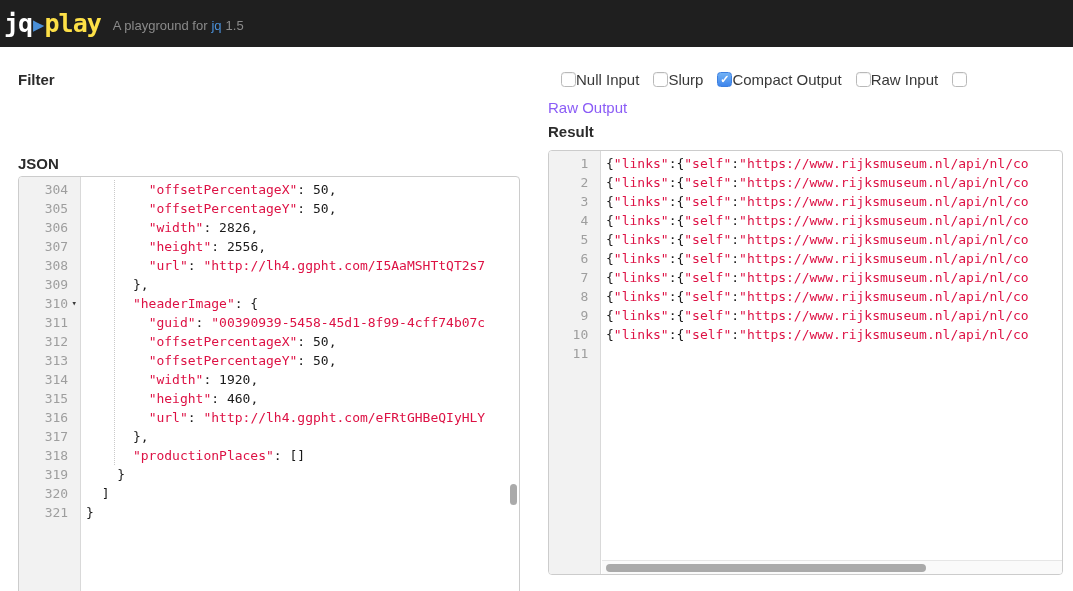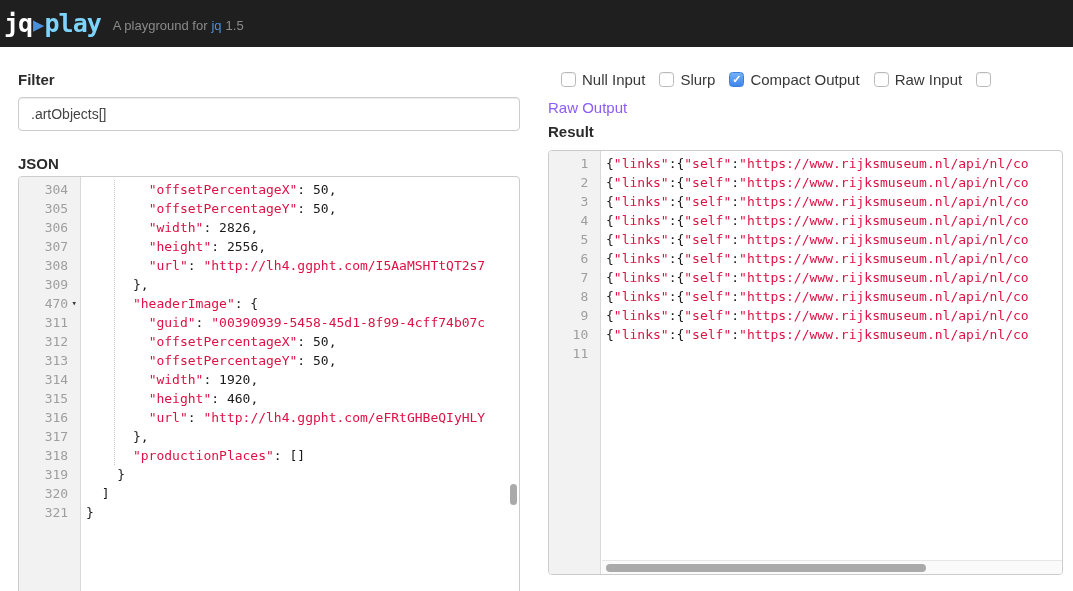--- a/index.html
+++ b/index.html
@@ -18,21 +18,21 @@
     background: #1f1f1f;
     display: flex; align-items: center; padding-left: 4px;
   }
   .logo {
     font-family: "DejaVu Sans Mono", monospace;
     font-weight: bold; font-size: 25px; letter-spacing: -1px;
     text-decoration: none; display: flex; align-items: center;
   }
   .logo-jq { color: #ffffff; }
   .logo-arrow { color: #4a90d9; font-size: 19px; margin: 0 1px; }
-  .logo-play { color: #7dd3fc; }
+  .logo-play { color: #fde047; }
   .tagline {
     margin-left: 12px; margin-top: 4px;
     color: #8a8a8a; font-size: 13px;
     display: inline-flex; gap: 4px; align-items: flex-start;
   }
   .jq-link { color: #4a90d9; text-decoration: none; cursor: pointer; }
 
   
   .sec-heading {
     position: absolute; margin: 0;
@@ -48,21 +48,21 @@
     box-shadow: inset 0 1px 1px rgba(0,0,0,0.075);
     outline: none;
   }
 
   
   .options-row {
     position: absolute; left: 548px; top: 71px; width: 515px;
     display: flex; align-items: center; gap: 14px; padding-left: 13px;
     font-size: 15px; color: #383838; white-space: nowrap;
   }
-  .cb-pair { display: flex; align-items: center; gap: 6px; }
+  .cb-pair { display: flex; align-items: center; gap: 0; }
   .cbox {
     width: 15px; height: 15px; border-radius: 3.5px;
     background: #fff; border: 1px solid #b9b9b9;
     box-shadow: inset 0 1px 1px rgba(0,0,0,0.06);
     display: inline-flex; align-items: center; justify-content: center;
     cursor: pointer; flex: 0 0 auto;
   }
   .cbox.checked {
     background: linear-gradient(#72b2f5, #3e85ec);
     border-color: #3c7fe0;
@@ -146,21 +146,20 @@
       <span class="logo-play">play</span>
     </a>
     <span class="tagline">
       <span>A playground for</span>
       <a class="jq-link">jq</a>
       <span>1.5</span>
     </span>
   </header>
 
   <h4 class="sec-heading" style="left:18px; top:71px;">Filter</h4>
-  <input class="filter-input" type="text" value=".artObjects[]" style="">
   <h4 class="sec-heading" style="left:18px; top:155px;">JSON</h4>
 
   <div class="editor" id="json-editor">
     <div class="gutter" id="json-gutter">
         <div class="gutter-row">
           <span class="lnum">304</span>
           <span class="fold"></span>
         </div>
         <div class="gutter-row">
           <span class="lnum">305</span>
@@ -176,21 +175,21 @@
         </div>
         <div class="gutter-row">
           <span class="lnum">308</span>
           <span class="fold"></span>
         </div>
         <div class="gutter-row">
           <span class="lnum">309</span>
           <span class="fold"></span>
         </div>
         <div class="gutter-row">
-          <span class="lnum">470</span>
+          <span class="lnum">310</span>
           <span class="fold">▾</span>
         </div>
         <div class="gutter-row">
           <span class="lnum">311</span>
           <span class="fold"></span>
         </div>
         <div class="gutter-row">
           <span class="lnum">312</span>
           <span class="fold"></span>
         </div>

